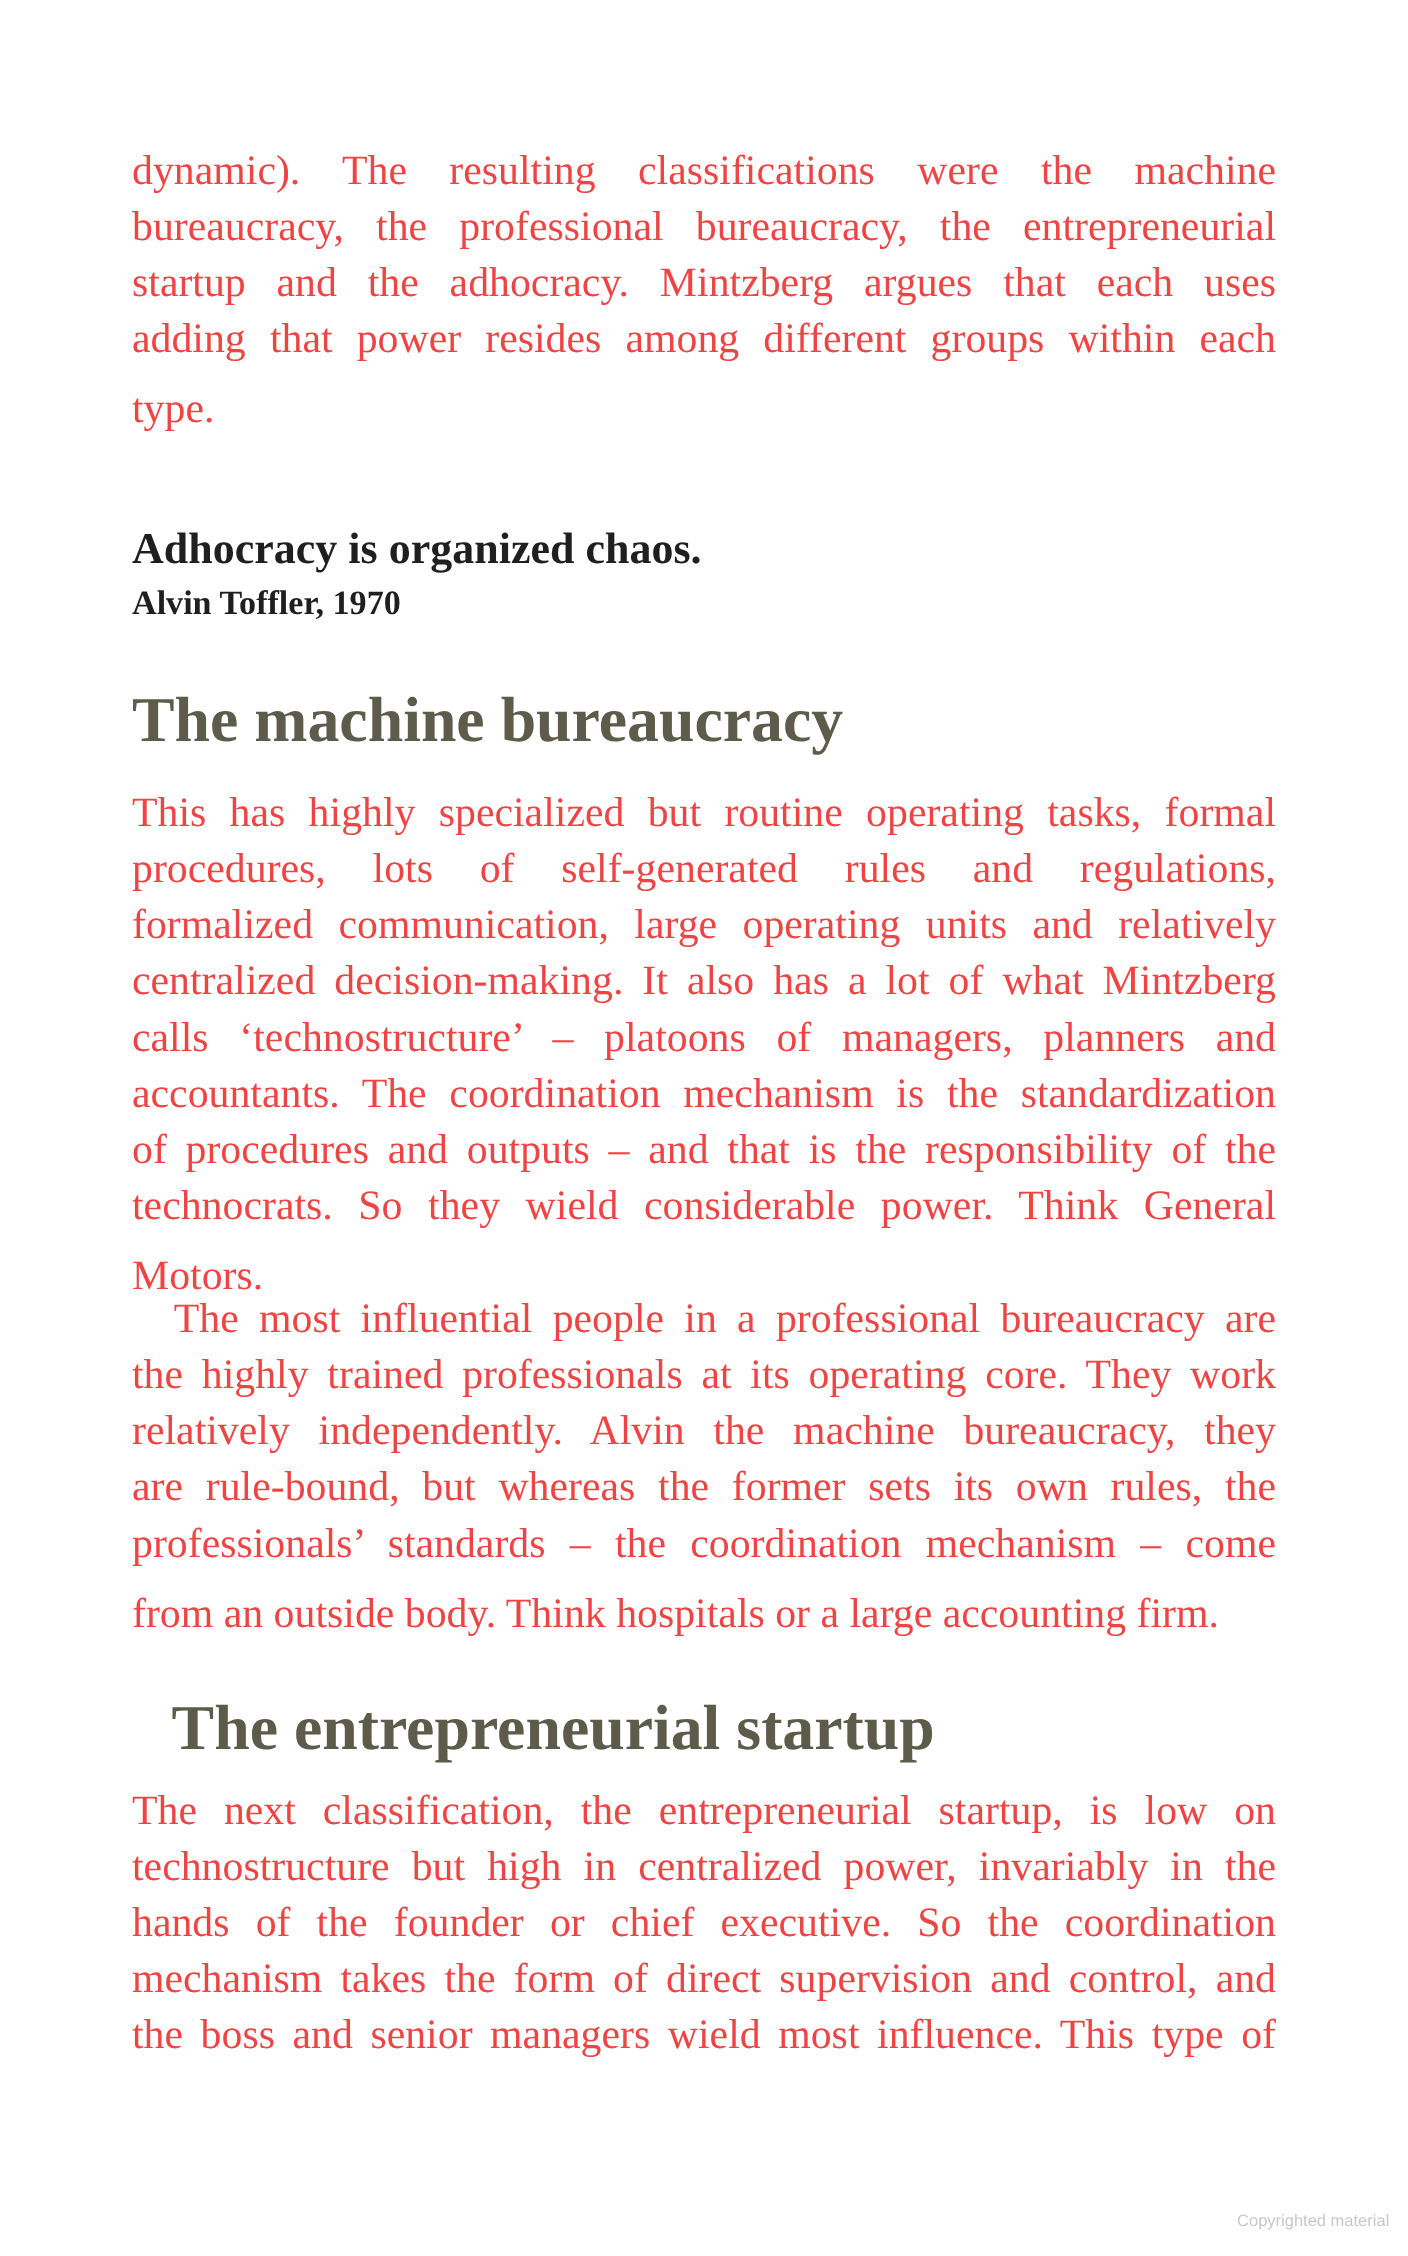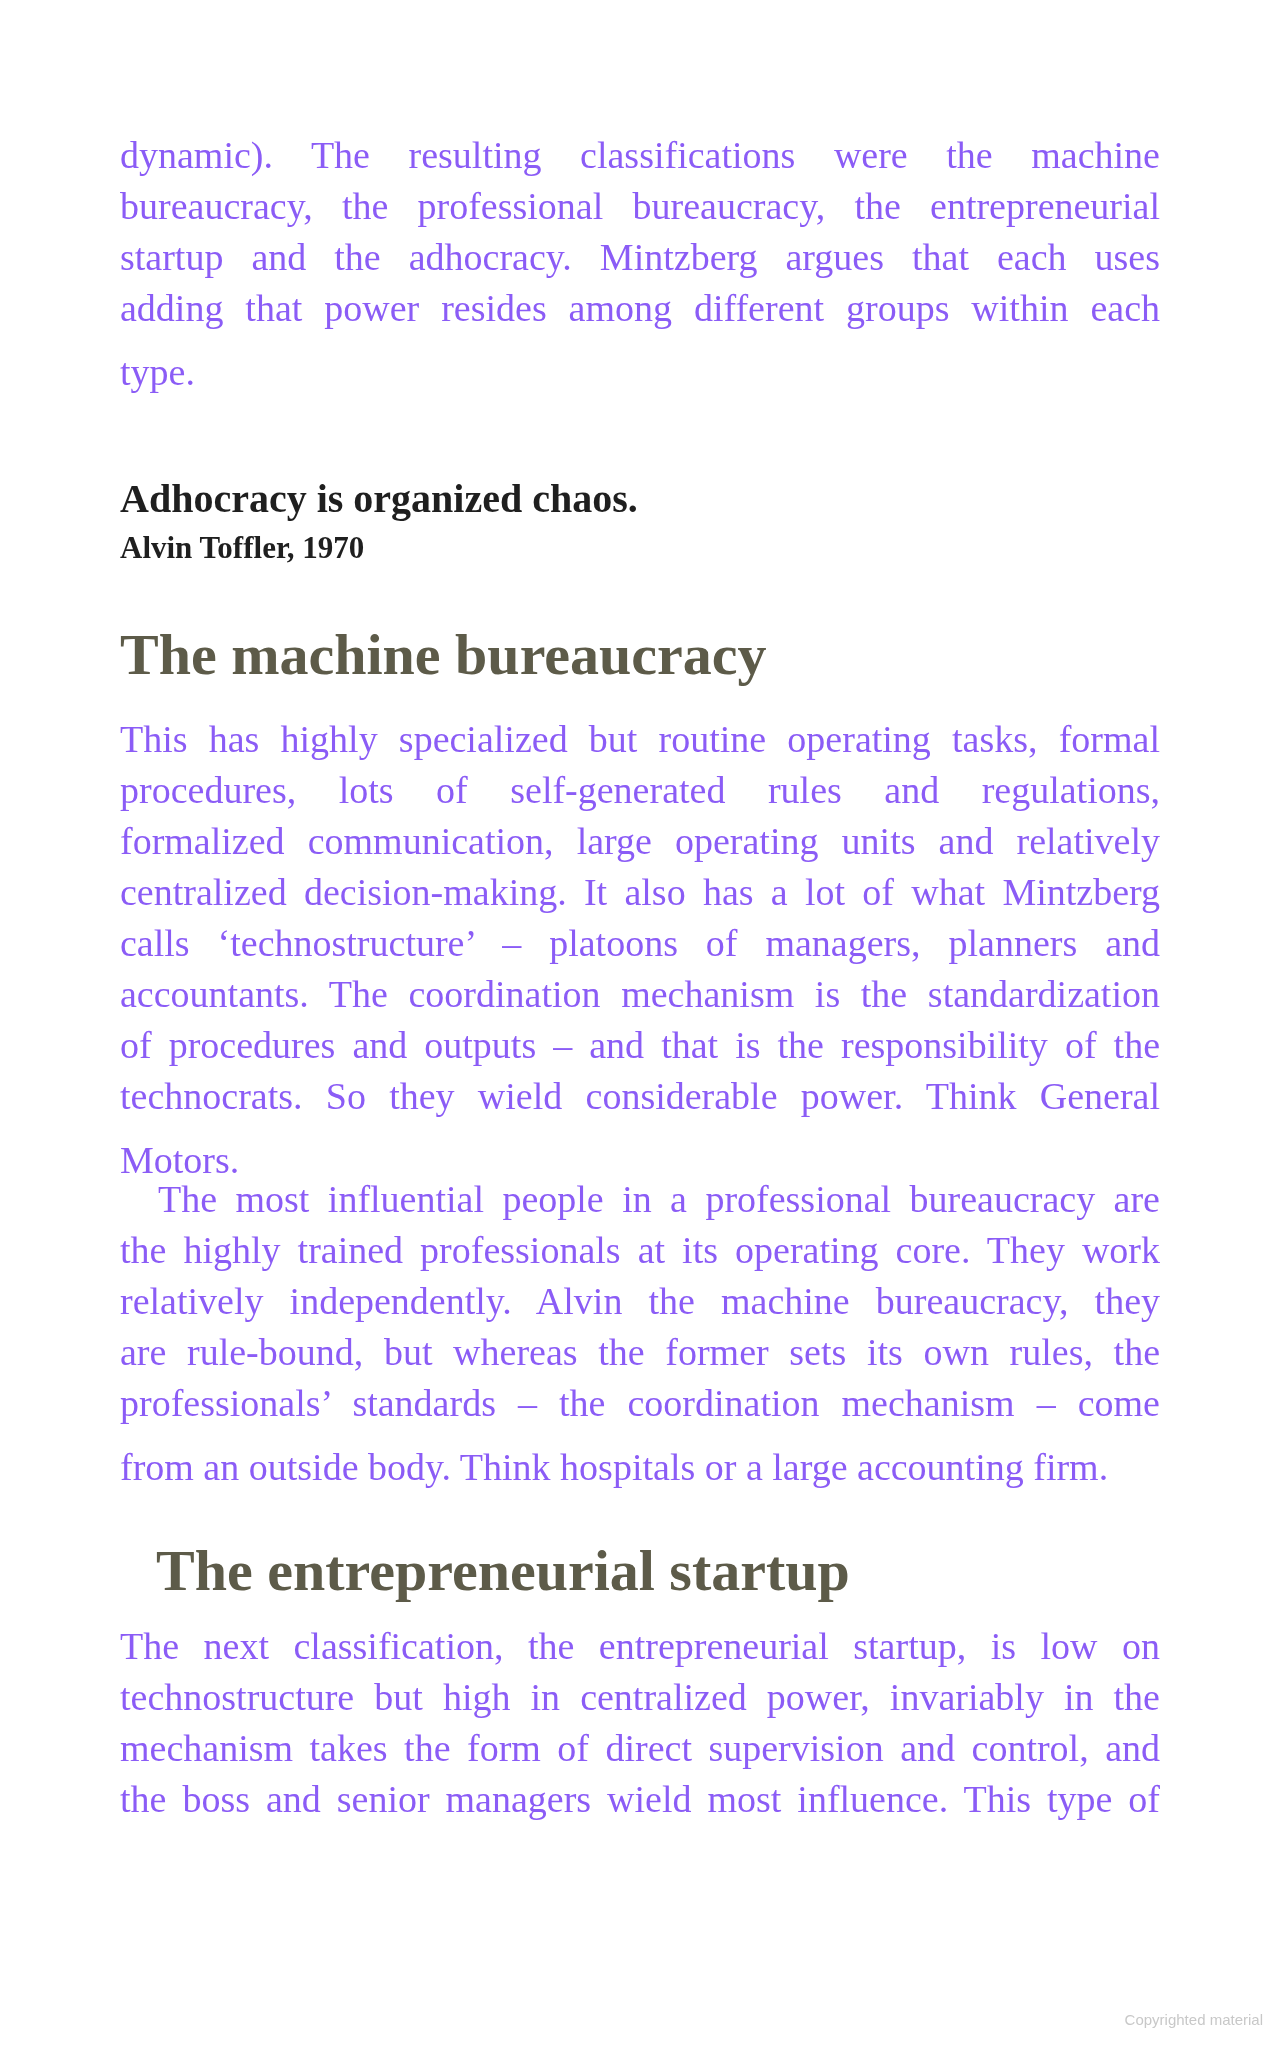--- a/index.html
+++ b/index.html
@@ -16,21 +16,21 @@
     font-family: "Liberation Serif", "DejaVu Serif", serif;
     color: #1f1f1f;
   }
   .textblock {
     position: absolute;
     left: 120px;
     width: 1040px;
   }
   .body-para {
     font-size: 38px;
-    color: #8b5cf6;
+    color: #ef4444;
   }
   .body-para .line {
     height: 51px;
     line-height: 51px;
     text-align: justify;
     text-align-last: justify;
     overflow: hidden;
   }
   .body-para.last-line-left .line:last-child {
     text-align-last: left;
@@ -108,19 +108,20 @@
       <div class="line">are rule-bound, but whereas the former sets its own rules, the</div>
       <div class="line">professionals’ standards – the coordination mechanism – come</div>
       <div class="line">from an outside body. Think hospitals or a large accounting firm.</div>
     </div>
 
   <div class="textblock section-heading" style="top:1535px;margin-left:36px;">The entrepreneurial startup</div>
 
   <div class="textblock body-para" style="top:1621px;">
       <div class="line">The next classification, the entrepreneurial startup, is low on</div>
       <div class="line">technostructure but high in centralized power, invariably in the</div>
+      <div class="line">hands of the founder or chief executive. So the coordination</div>
       <div class="line">mechanism takes the form of direct supervision and control, and</div>
       <div class="line">the boss and senior managers wield most influence. This type of</div>
     </div>
 
   <div class="watermark">Copyrighted material</div>
 
 </div>
 
 </body></html>

